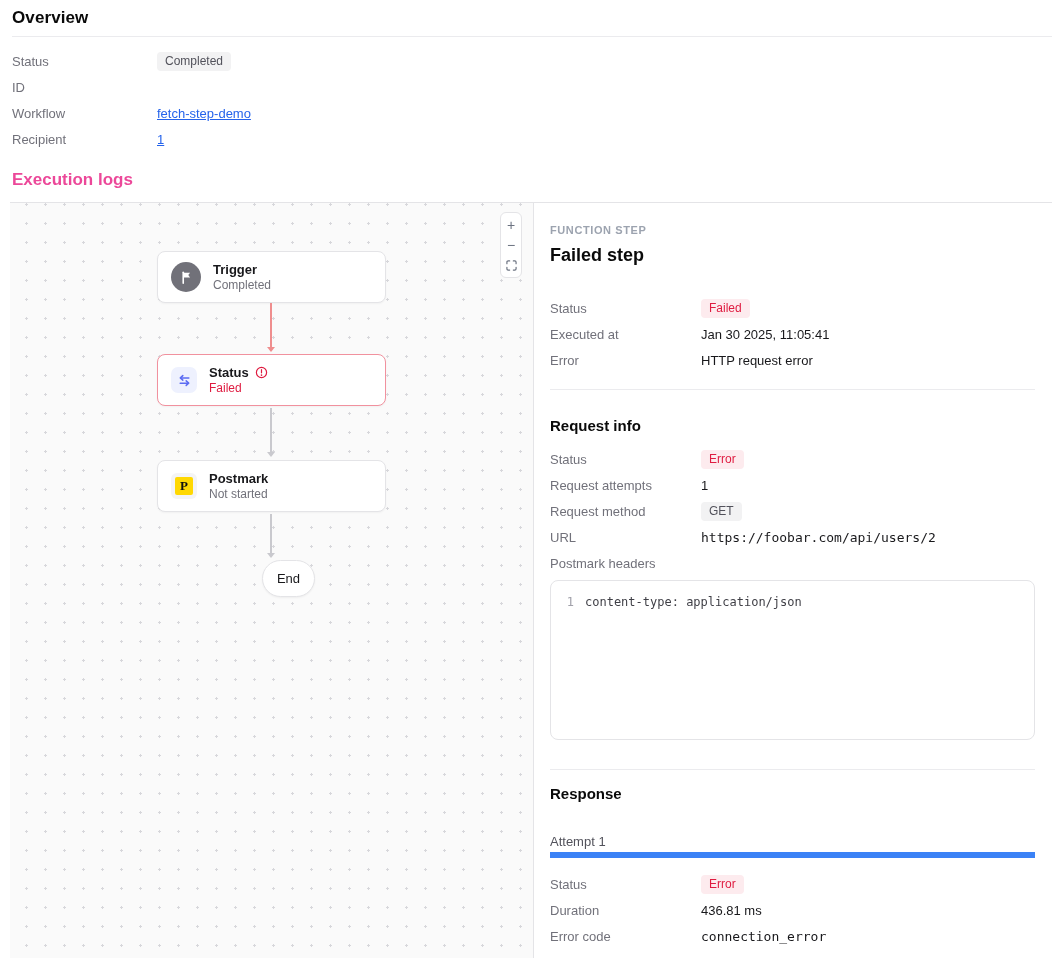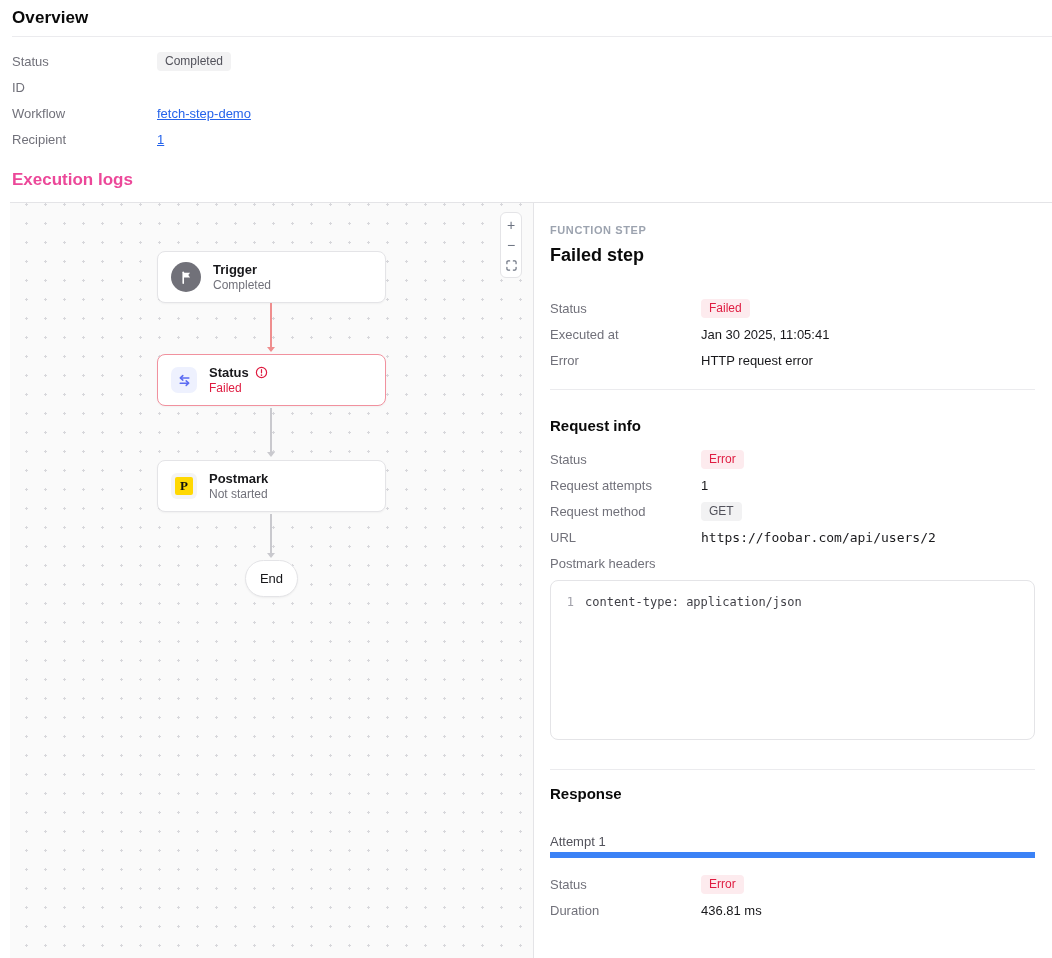--- a/index.html
+++ b/index.html
@@ -58,21 +58,21 @@
 
   .arrow { position:absolute; left:260px; width:2px; }
   .arrow .line { width:2px; height:100%; }
   .arrow .head { position:absolute; left:-3px; bottom:-4px; width:0; height:0;
     border-left:4px solid transparent; border-right:4px solid transparent; }
   .arrow.red .line { background:#ef8e8e; }
   .arrow.red .head { border-top:5px solid #ef8e8e; }
   .arrow.gray .line { background:#c9c9ce; }
   .arrow.gray .head { border-top:5px solid #c9c9ce; }
 
-  .end-pill { position:absolute; left:235px; top:357px; width:53px; height:37px;
+  .end-pill { position:absolute; left:252px; top:357px; width:53px; height:37px;
     background:#fff; border:1px solid #e4e4e7; border-radius:19px; display:flex;
     align-items:center; justify-content:center; font-size:13px; color:#18181b;
     box-shadow:0 1px 2px rgba(0,0,0,.05); }
 
   .zoom-controls { position:absolute; top:9px; right:11px; width:22px; height:66px;
     background:#fff; border:1px solid #e4e4e7; border-radius:6px; display:flex;
     flex-direction:column; align-items:center; justify-content:space-evenly; }
   .zoom-btn { background:none; border:none; cursor:pointer; color:#6b7280;
     font-size:14px; line-height:14px; width:20px; height:18px; display:flex;
     align-items:center; justify-content:center; padding:0;
@@ -280,16 +280,20 @@
 
     <div class="rows" style="margin-top:13px">
       <div class="row">
         <div class="row-label">Status</div>
         <div class="row-value"><span class="badge badge-red">Error</span></div>
       </div>
       <div class="row">
         <div class="row-label">Duration</div>
         <div class="row-value">436.81 ms</div>
       </div>
+      <div class="row">
+        <div class="row-label">Error code</div>
+        <div class="row-value mono">connection_error</div>
+      </div>
     </div>
 
   </div>
 </div>
 
 </body></html>

